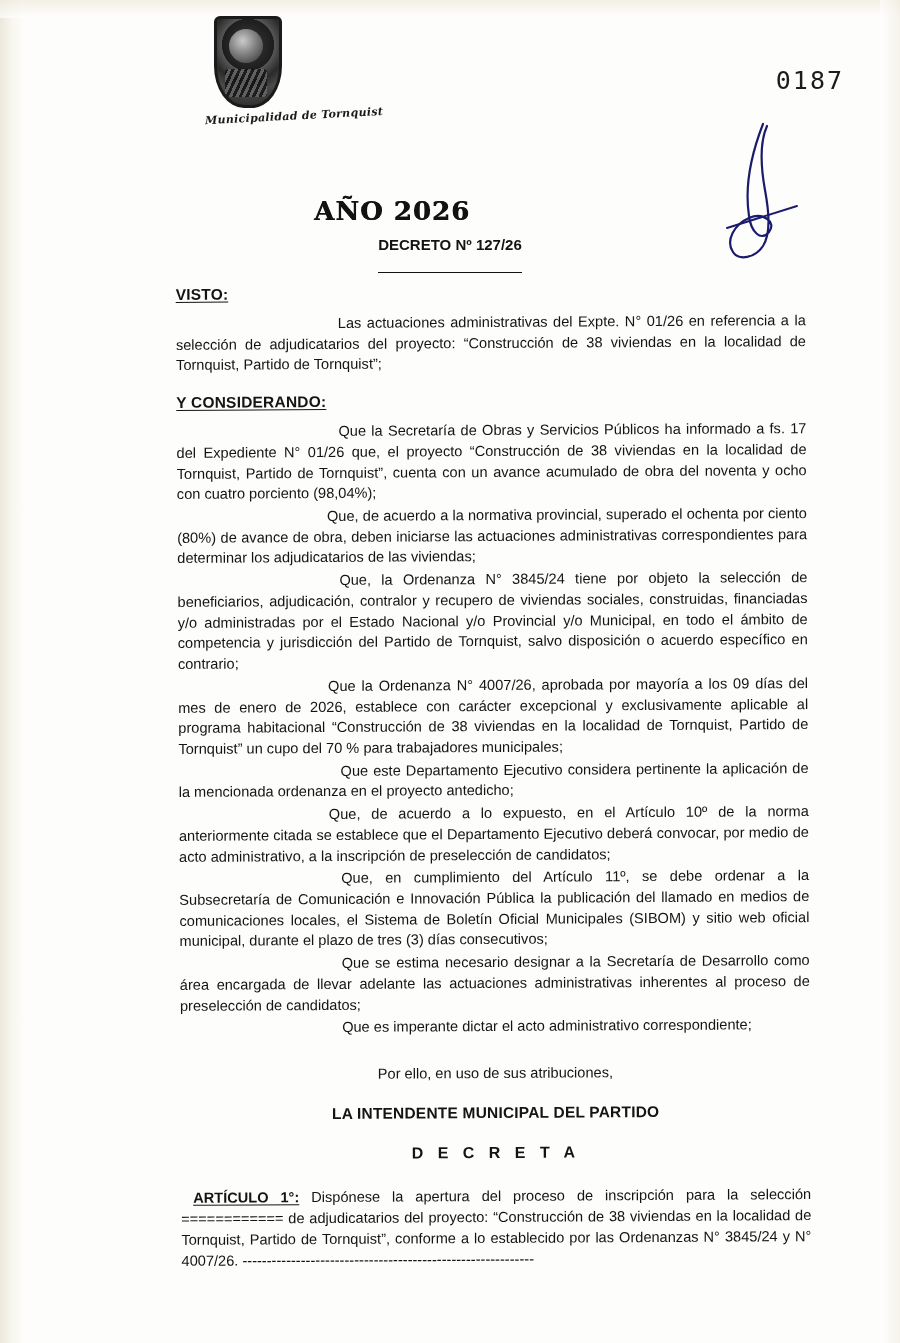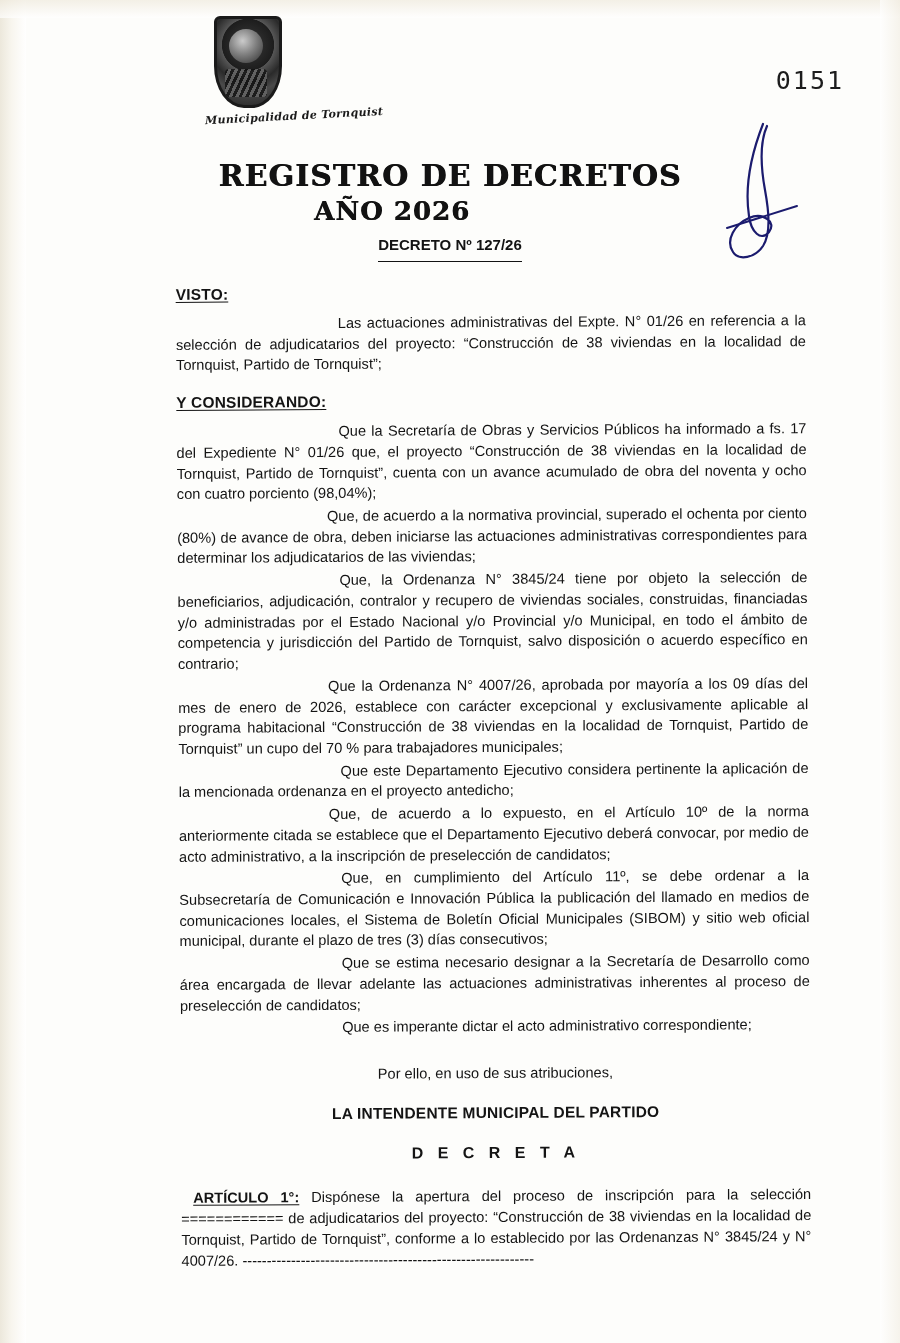--- a/index.html
+++ b/index.html
@@ -146,21 +146,21 @@
     top: 236px;
     left: 0;
     width: 900px;
     text-align: center;
     font-size: 15px;
     font-weight: bold;
     color: #131313;
   }
   .decree-number span {
     border-bottom: 1.5px solid #131313;
-    padding-bottom: 8px;
+    padding-bottom: 19px;
   }
 
   
   .body-wrap {
     position: absolute;
     left: 178px;
     top: 282px;
     width: 630px;
     color: #141414;
     font-size: 14.6px;
@@ -236,28 +236,27 @@
 
   <div class="scan-edge-left"></div>
   <div class="scan-edge-top"></div>
   <div class="scan-edge-right"></div>
 
   <div class="crest">
     <div class="crest-shield"></div>
     <div class="crest-caption">Municipalidad de Tornquist</div>
   </div>
 
-  <div class="folio">0151</div>
+  <div class="folio">0187</div>
 
   <svg class="signature" viewBox="0 0 110 160">
     <path d="M58 4 C44 40, 40 70, 44 96 C46 112, 56 122, 64 112 C72 102, 58 92, 44 98 C30 104, 20 120, 28 132 C34 141, 50 138, 58 126 C66 113, 64 92, 60 70 C56 48, 54 24, 62 6" fill="none" stroke="#1b1b6e" stroke-width="2.2" stroke-linecap="round"></path>
     <path d="M22 108 L92 86" fill="none" stroke="#1b1b6e" stroke-width="2" stroke-linecap="round"></path>
   </svg>
 
-  <div class="doc-title">REGISTRO DE DECRETOS</div>
   <div class="doc-subtitle">AÑO 2026</div>
   <div class="decree-number">
     <span>DECRETO Nº 127/26</span>
   </div>
 
   <div class="body-wrap skew">
 
     <div class="heading">
       <u>VISTO:</u>
     </div>

